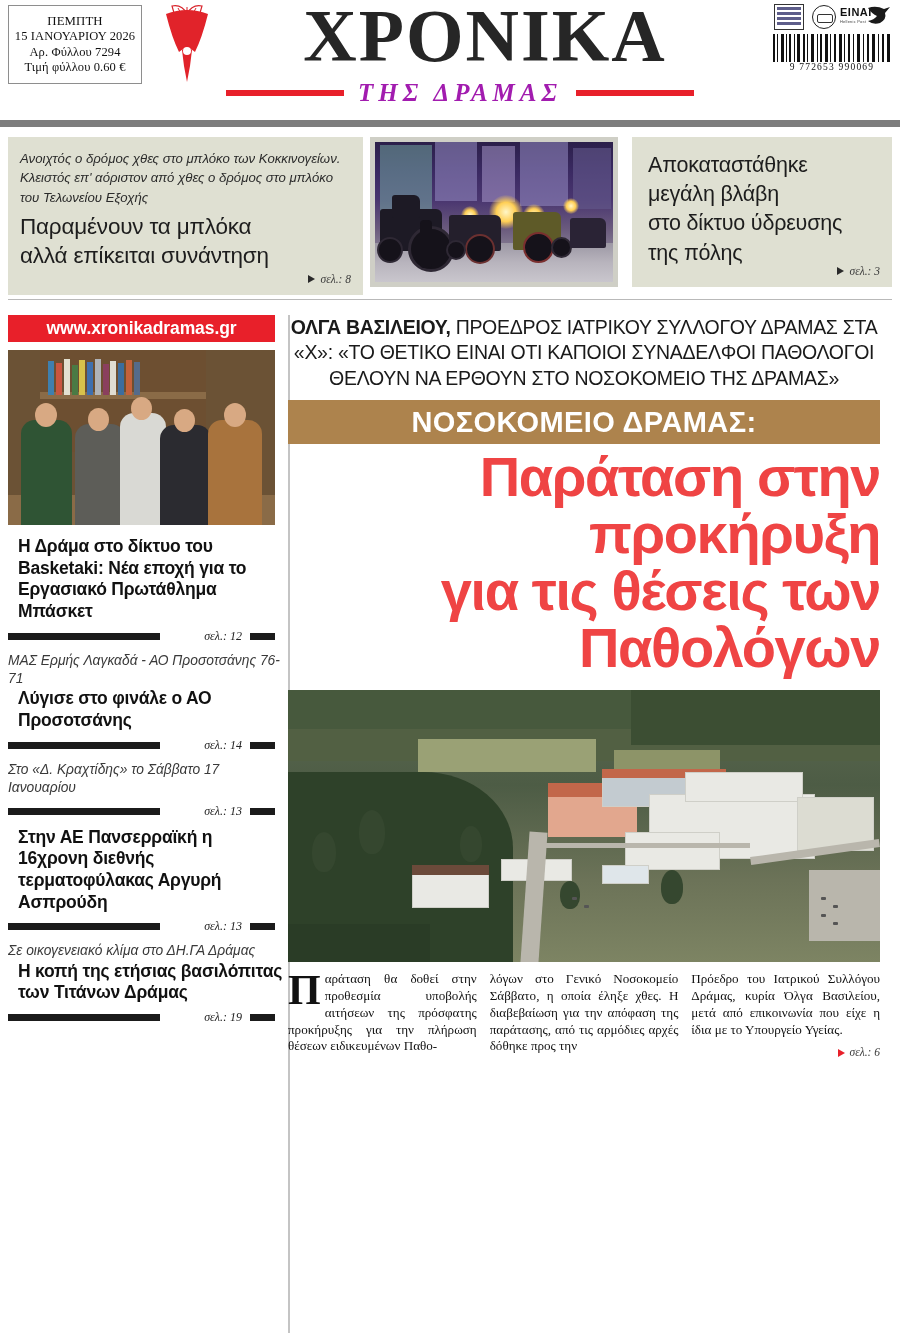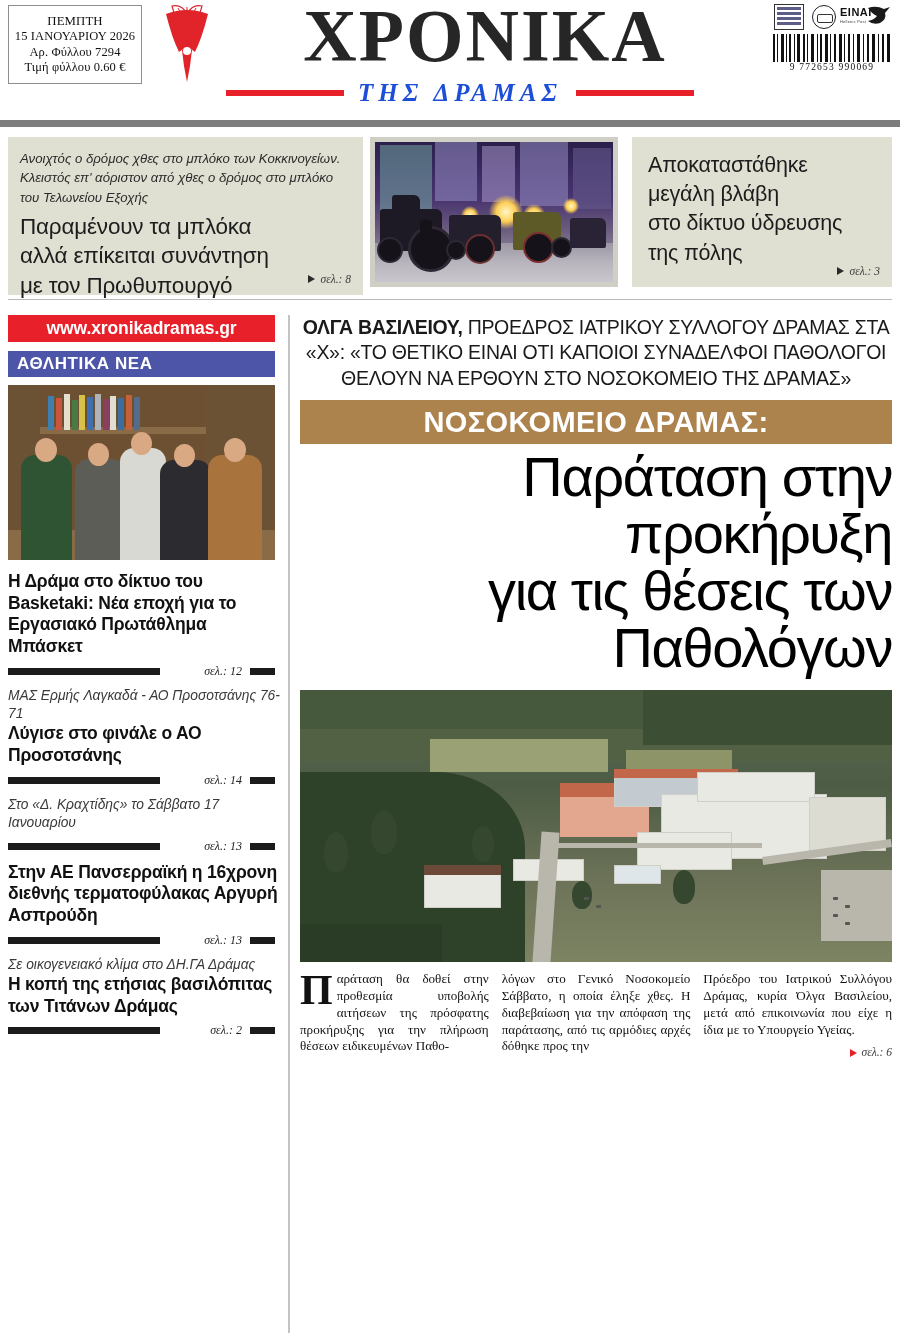--- a/index.html
+++ b/index.html
@@ -26,21 +26,21 @@
     position:absolute; left:205px; top:-2px; width:560px; height:76px;
     font-family:"Liberation Serif", serif; font-weight:bold;
     font-size: 74px; letter-spacing: 2px; color:#262626;
     text-align:center; line-height:76px;
   }
   .subtitle-row { position:absolute; left:150px; top:78px; width:620px; height:30px;
      display:flex; align-items:center; justify-content:center; gap:14px; }
   .redline { height:6px; background:#e8202a; flex:0 0 118px; }
   .subtitle {
     font-family:"Liberation Serif", serif; font-style:italic; font-weight:bold;
-    font-size:25px; letter-spacing:5px; color:#1d4ed8; white-space:nowrap;
+    font-size:25px; letter-spacing:5px; color:#a21caf; white-space:nowrap;
   }
   .barcode-wrap { position:absolute; right:6px; top:4px; width:124px; height:70px; }
   .stamp { position:absolute; left:4px; top:0px; width:30px; height:26px; border:1px solid #333; background:#fff;}
   .stamp i { display:block; height:3px; background:#5d5d8a; margin:2px 2px 0 2px; }
   .circstamp { position:absolute; left:42px; top:1px; width:24px; height:24px; border:1.5px solid #222; border-radius:50%; }
   .circstamp::after{ content:""; position:absolute; left:4px; top:8px; width:14px; height:7px; border:1px solid #333; border-radius:2px;}
   .elta { position:absolute; left:70px; top:2px; font-size:11px; font-weight:bold; font-family:"Liberation Sans",sans-serif; color:#111; letter-spacing:.5px;}
   .elta-sub { position:absolute; left:70px; top:15px; font-size:4px; color:#444; letter-spacing:.2px;}
   .bird { position:absolute; left:96px; top:0px; width:26px; height:22px; }
   .bars { position:absolute; left:2px; top:30px; width:120px; height:28px; }
@@ -114,46 +114,46 @@
   .sp-head { position:absolute; border-radius:50%; background:#d8a983; }
   .sp-floor { position:absolute; left:0; bottom:0; width:100%; height:17%; background:#8a6b47;}
 
   .side-item { margin-top:11px; }
   .side-kicker {
     font-family:"Liberation Sans", sans-serif; font-style:italic;
     font-size:13.8px; line-height:1.33; color:#3a3a3a;
   }
   .side-head {
     font-family:"Liberation Sans", sans-serif; font-weight:bold;
-    font-size:17.5px; line-height:1.24; color:#111; letter-spacing:-0.2px;
+    font-size:17.5px; line-height:1.24; color:#111; letter-spacing:-0.2px;margin-left:10px;
   }
   .side-rule { position:relative; margin-top:9px; height:9px; width:267px; }
   .side-rule .barL { position:absolute; left:0; top:1px; width:152px; height:7px; background:#1b1b1b; }
   .side-rule .barR { position:absolute; right:0; top:1px; width:25px; height:7px; background:#1b1b1b; }
   .side-rule .pg {
     position:absolute; right:33px; top:-3px;
     font-family:"Liberation Serif", serif; font-style:italic; font-size:12px; color:#222;
   }
   .vsep { position:absolute; left:288px; top:10px; width:2px; height:1018px; background:#c4c4c4; }
 
   
-  .main { position:absolute; left:300px; top:10px; width:592px; }
+  .main { position:absolute; left:288px; top:10px; width:592px; }
   .main-kicker {
     font-family:"Liberation Sans", sans-serif; font-size:19.5px;
     line-height:1.3; color:#1a1a1a; text-align:center; letter-spacing:-0.3px;
   }
   .main-kicker b { font-weight:bold; }
   .gold-banner {
     margin-top:9px; width:592px; height:44px; background:#ad834d;
     display:flex; align-items:center; justify-content:center;
     color:#fff; font-weight:bold; font-size:29px; letter-spacing:.4px;
   }
   .main-head {
-    margin-top:4px; font-family:"Liberation Sans", sans-serif; font-weight:normal;
-    color:#000000; font-size:56px; line-height:1.02; text-align:right;
+    margin-top:4px; font-family:"Liberation Sans", sans-serif; font-weight:bold;
+    color:#ef4444; font-size:56px; line-height:1.02; text-align:right;
     letter-spacing:-1.4px; transform:scaleX(1.0);
   }
   .main-head .l1 { display:block; }
   .main-head .l2 { display:block; }
 
   .hospital-photo { margin-top:14px; width:592px; height:272px; overflow:hidden; position:relative;
     background:linear-gradient(180deg,#5e6b52 0%,#4d5c45 35%,#6c7358 70%,#7d8463 100%); }
   .hp-forest { position:absolute; background:#3f5138; }
   .hp-field { position:absolute; background:#9aa175; }
   .hp-bldg { position:absolute; background:#e9e9e4; border:1px solid #cfcfc8; }
@@ -252,21 +252,20 @@
     <div class="grayrule"></div>
   </div>
 
   <div class="teasers">
 
     <div class="teaser-left">
       <div class="kicker-it">Ανοιχτός ο δρόμος χθες στο μπλόκο των Κοκκινογείων. Κλειστός επ' αόριστον από χθες ο δρόμος στο μπλόκο του Τελωνείου Εξοχής</div>
       <div class="teaser-head">
         <span>Παραμένουν τα μπλόκα</span><br>
         <span>αλλά επίκειται συνάντηση</span><br>
-        <span>με τον Πρωθυπουργό</span>
       </div>
       <div class="selwrap">
         <span class="tri dark"></span><span class="selref">σελ.: 8</span>
       </div>
     </div>
 
     <div class="teaser-photo">
       <div class="photo-tractors">
         <div class="ph-bld" style="left:2%;top:2%;width:22%;height:48%;background:rgba(120,175,165,.5)"></div>
         <div class="ph-bld" style="left:25%;top:0%;width:18%;height:42%;"></div>
@@ -306,21 +305,20 @@
     </div>
 
     <div class="teaser-divider"></div>
   </div>
 
   <div class="body">
 
     <div class="sidebar">
 
       <div class="url-bar">www.xronikadramas.gr</div>
-      <div class="sports-bar">ΑΘΛΗΤΙΚΑ ΝΕΑ</div>
 
       <div class="sports-photo">
         <div class="sp-shelf" style="left:12%;top:0;width:62%;height:58%;background:#6d4f31;"></div>
         <div class="sp-shelf" style="left:12%;top:24%;width:62%;height:4%;background:#8a6b47;"></div>
         <div class="sp-books" style="left:14%;top:4%;width:58%;">
           <div class="sp-book" style="left:2%;height:34px;background:#3f7fae;"></div>
           <div class="sp-book" style="left:7%;height:32px;background:#c9553f;"></div>
           <div class="sp-book" style="left:12%;height:36px;background:#e3e0d0;"></div>
           <div class="sp-book" style="left:17%;height:30px;background:#4a7a44;"></div>
           <div class="sp-book" style="left:22%;height:35px;background:#d7c14b;"></div>
@@ -380,21 +378,21 @@
           <div class="pg">σελ.: 13</div>
           <div class="barR"></div>
         </div>
       </div>
 
       <div class="side-item">
         <div class="side-kicker">Σε οικογενειακό κλίμα στο ΔΗ.ΓΑ Δράμας</div>
         <div class="side-head">Η κοπή της ετήσιας βασιλόπιτας των Τιτάνων Δράμας</div>
         <div class="side-rule">
           <div class="barL"></div>
-          <div class="pg">σελ.: 2</div>
+          <div class="pg">σελ.: 19</div>
           <div class="barR"></div>
         </div>
       </div>
 
 
     </div>
 
     <div class="vsep"></div>
 
     <div class="main">

